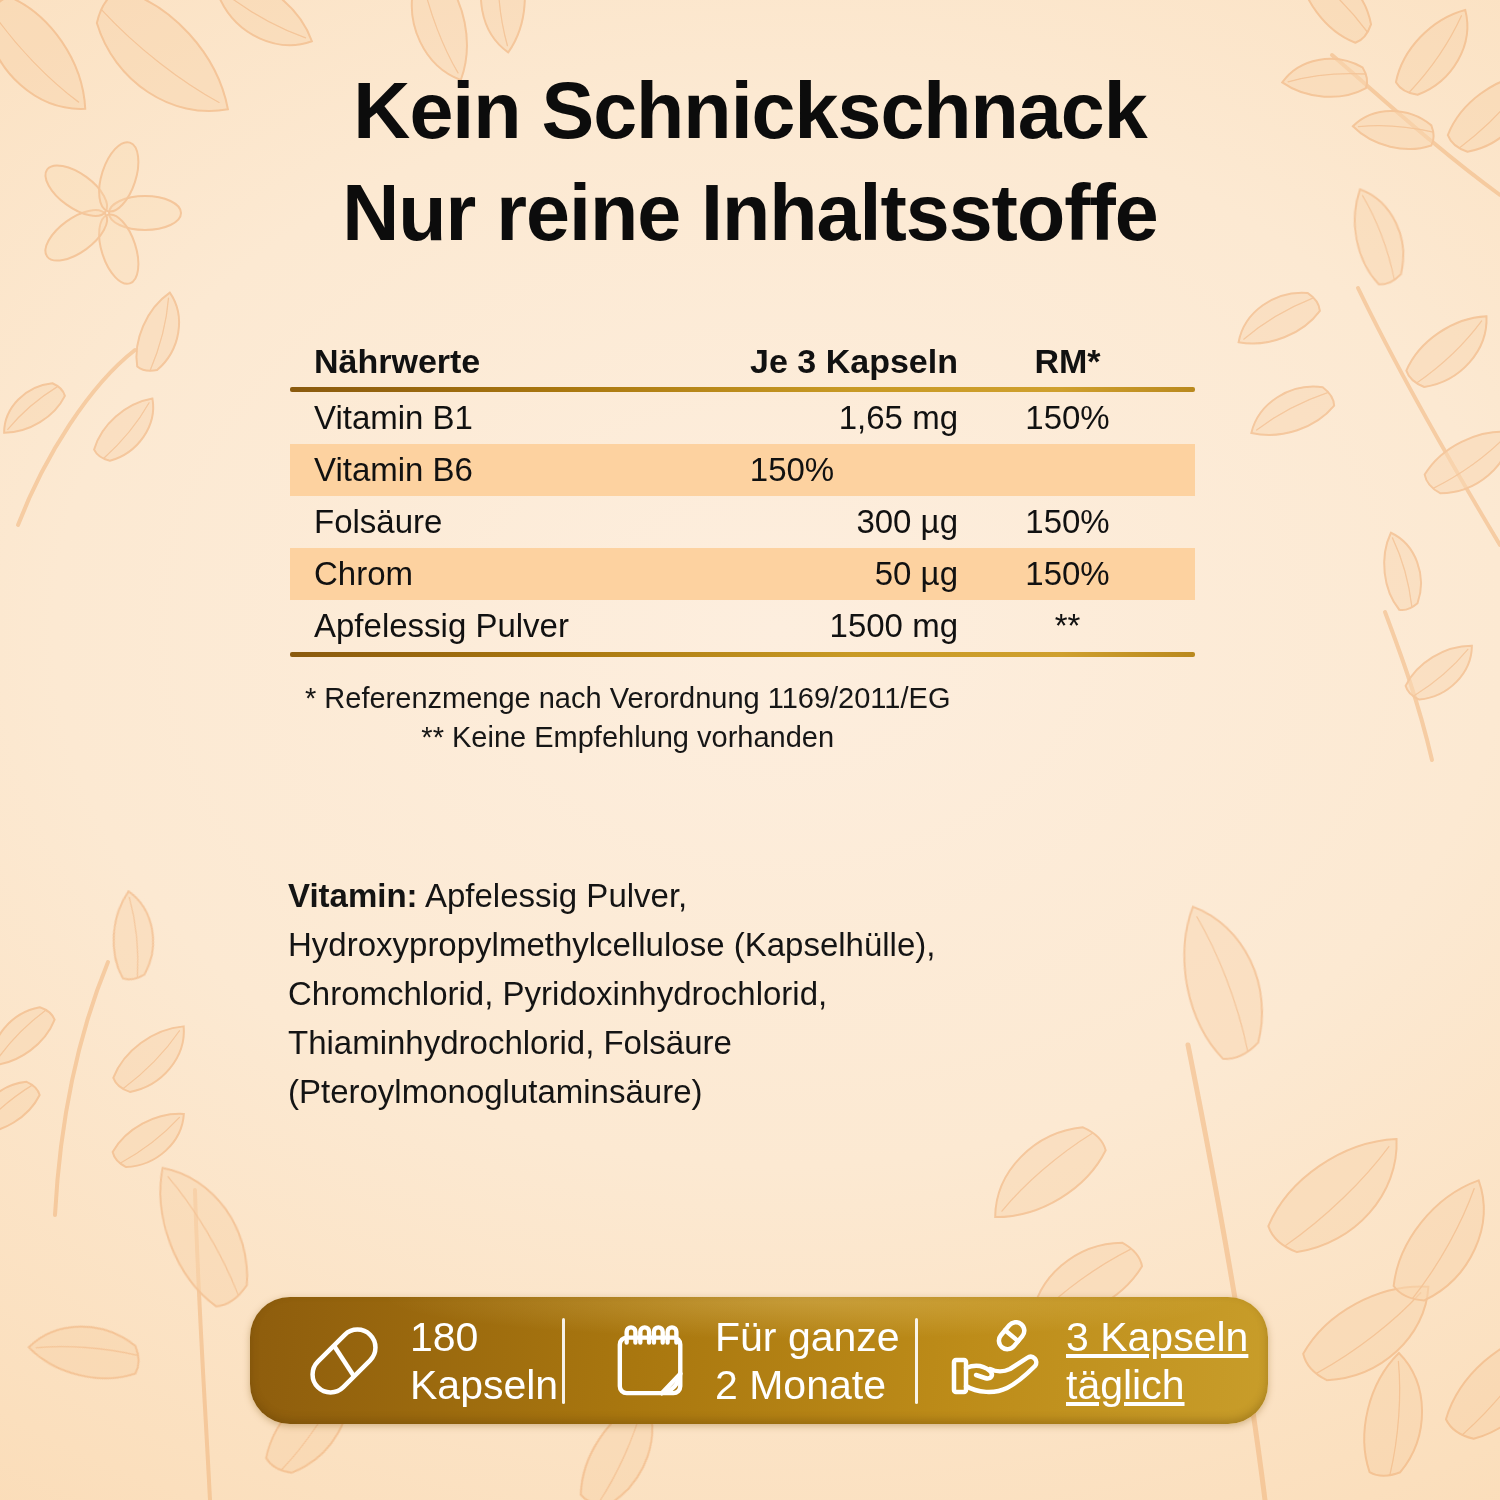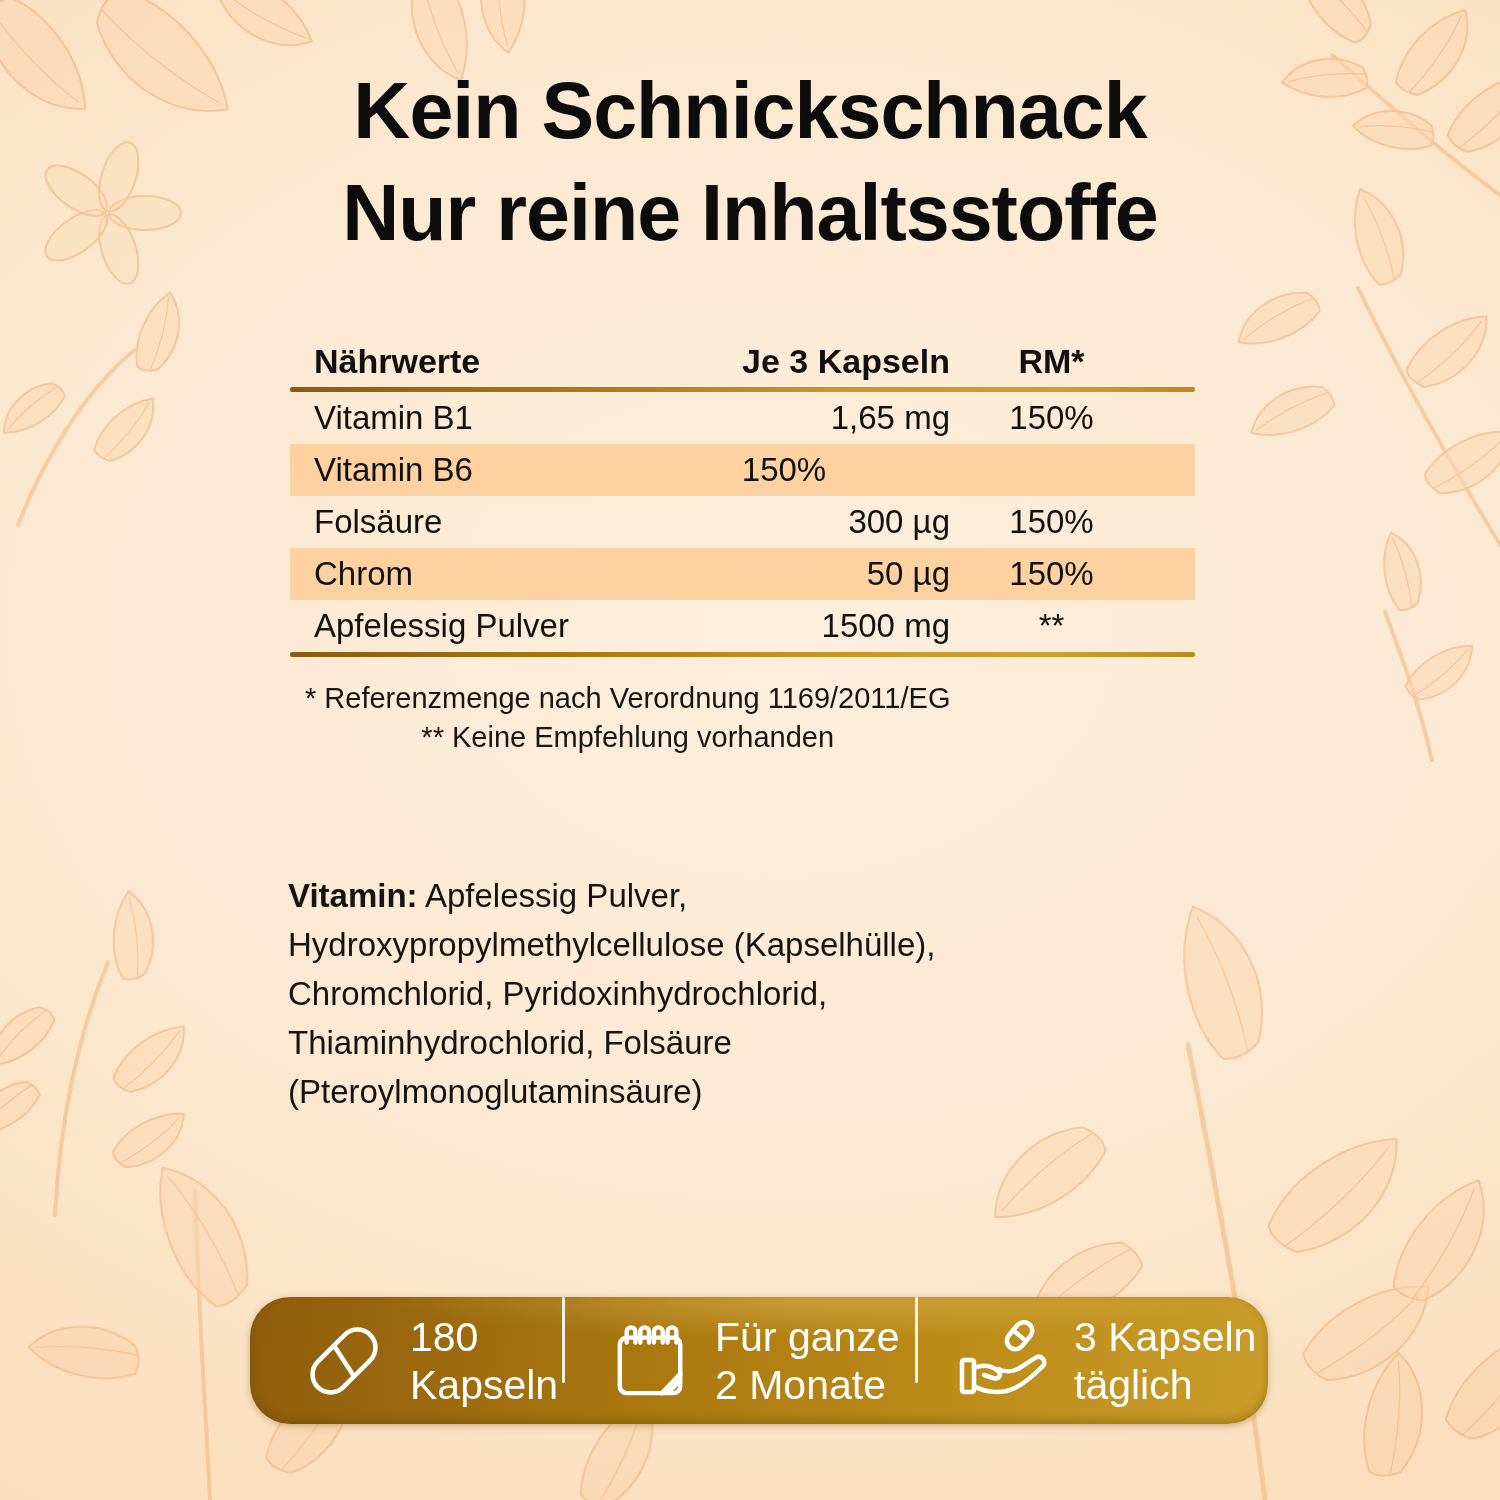--- a/index.html
+++ b/index.html
@@ -13,21 +13,21 @@
   #deco{position:absolute;inset:0;width:1500px;height:1500px;}
 
   
   .title{
     position:absolute;top:60px;left:0;width:1500px;text-align:center;
     font-size:79px;font-weight:800;line-height:102px;letter-spacing:-1px;color:#0c0c0c;
   }
 
   
   .ntable{position:absolute;left:290px;top:335px;width:905px;font-size:33px;}
-  .t-row{display:grid;grid-template-columns:370px 290px 245px;align-items:center;height:52px;}
+  .t-row{display:grid;grid-template-columns:370px 290px 245px;align-items:center;height:52px;gap:8px;}
   .t-row.alt{background:#fdd2a0;}
   .t-head{font-weight:700;font-size:34px;}
   .c.name{padding-left:24px;text-align:left;}
   .c.amt{text-align:right;}
   .c.rm{text-align:center;padding-right:42px;}
   .rule{height:5px;border-radius:2px;
     background:linear-gradient(90deg,#8a5a0e 0%,#a9770f 30%,#c89a25 62%,#cfa02e 85%,#b9891e 100%);}
 
   
   .footnotes{position:absolute;left:305px;top:679px;font-size:29px;line-height:39px;color:#161616;text-align:center;}
@@ -37,27 +37,27 @@
     font-size:33px;line-height:49px;color:#141414;}
   .ingredients b{font-weight:700;}
 
   
   .bar{
     position:absolute;left:250px;top:1297px;width:1018px;height:127px;border-radius:40px;
     background:
       radial-gradient(70% 55% at 55% 0%, rgba(255,232,160,.28), rgba(255,232,160,0) 60%),
       linear-gradient(96deg,#8e5d0d 0%,#a9770f 38%,#bd8c19 70%,#c89d2a 100%);
     box-shadow:0 2px 7px rgba(130,85,15,.35), inset 0 -4px 9px rgba(80,50,5,.28);
-    display:flex;color:#fff;
+    display:flex;align-items:center;color:#fff;
   }
   .badge{display:flex;align-items:center;gap:24px;}
   .badge .txt{font-size:41px;line-height:48px;font-weight:400;white-space:nowrap;}
   .badge1{flex:0 0 312px;padding-left:52px;box-sizing:border-box;}
   .badge2{flex:0 0 350px;padding-left:48px;box-sizing:border-box;}
-  .badge3{flex:1;padding-left:40px;box-sizing:border-box;}
+  .badge3{flex:1;padding-left:32px;box-sizing:border-box;text-decoration:underline;}
   .vdiv{width:3px;height:86px;background:rgba(255,255,255,.9);border-radius:2px;flex:0 0 3px;}
   .badge svg{display:block;}
 </style>
 </head>
 <body>
 
 <div id="canvas">
 
   <svg id="deco" viewBox="0 0 1500 1500" fill="none" xmlns="http://www.w3.org/2000/svg">
     <defs>

